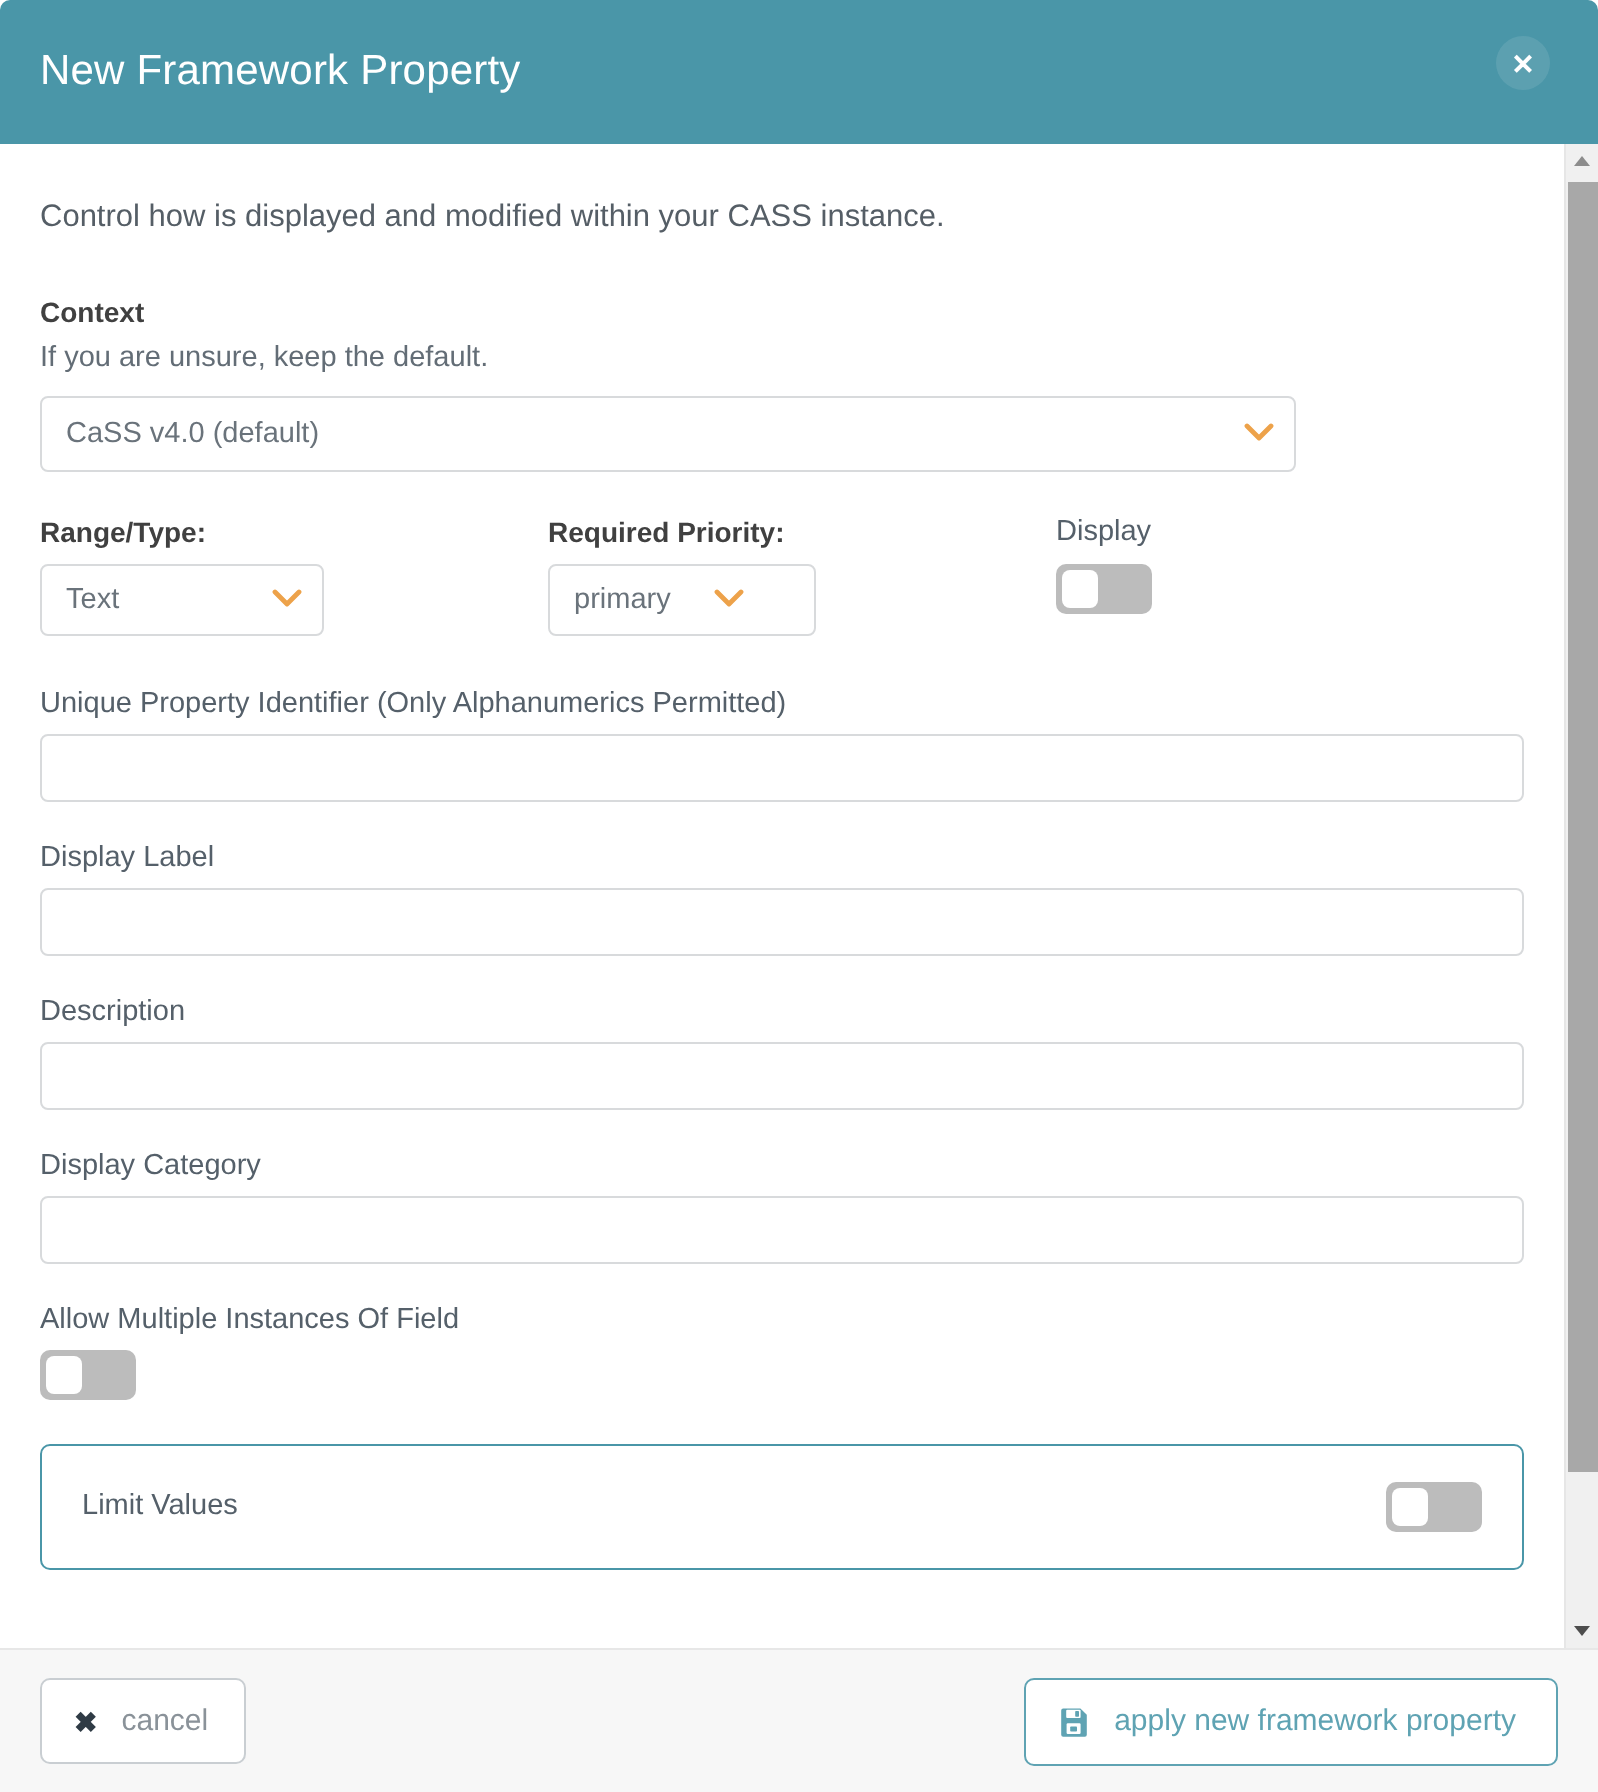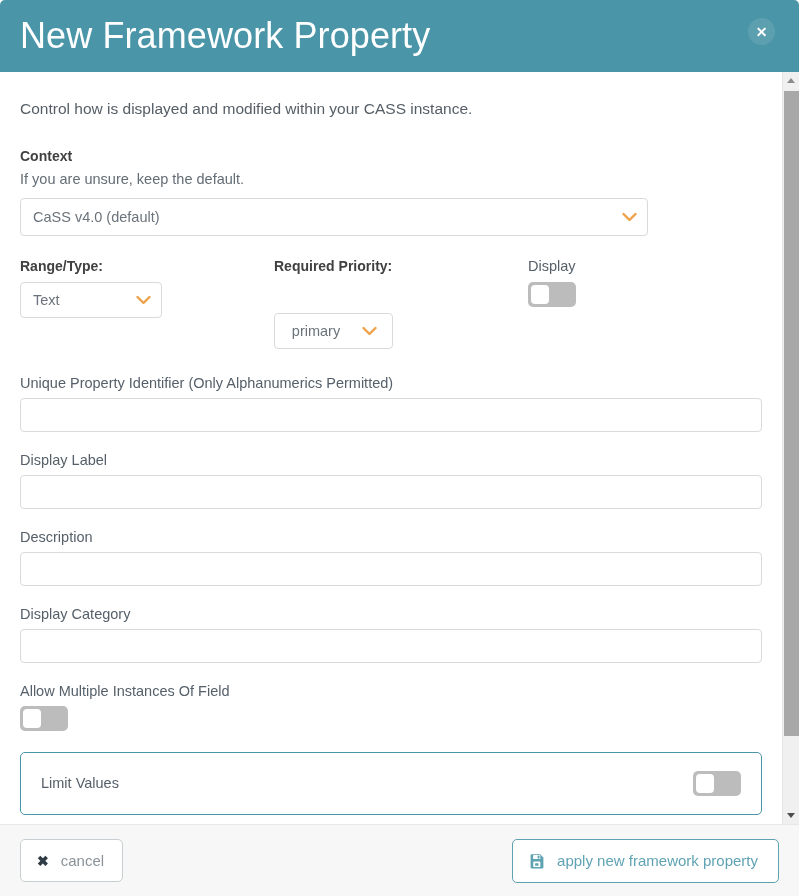--- a/index.html
+++ b/index.html
@@ -29,21 +29,21 @@
     flex: 0 0 72px;
     background: #4a96a8;
     border-top-left-radius: 5px;
     border-top-right-radius: 5px;
     display: flex;
     align-items: center;
     padding: 0 20px;
   }
   .modal-title {
     color: #ffffff;
-    font-size: 36px;
+    font-size: 21px;
     font-weight: 400;
     letter-spacing: 0.1px;
     line-height: 1.2;
     white-space: nowrap;
   }
   .close-btn {
     position: absolute;
     top: 18px;
     right: 24px;
     width: 27px;
@@ -148,21 +148,21 @@
   .row3 {
     display: flex;
     margin-top: 22px;
     margin-bottom: 26px;
   }
   .col-range { width: 254px; }
   .col-priority { width: 254px; }
   .col-required { width: 200px; }
   .row3 .field-label { margin-bottom: 8px; }
   .sel-sm-a { width: 142px; justify-content: space-between; }
-  .sel-sm-b { width: 119px; justify-content: center; margin-top: 31px; }
+  .sel-sm-b { width: 134px; justify-content: flex-start; }
 
   
   .toggle {
     width: 48px;
     height: 25px;
     border-radius: 5px;
     background: #bcbcbc;
     display: inline-flex;
     align-items: center;
     padding: 3px;

